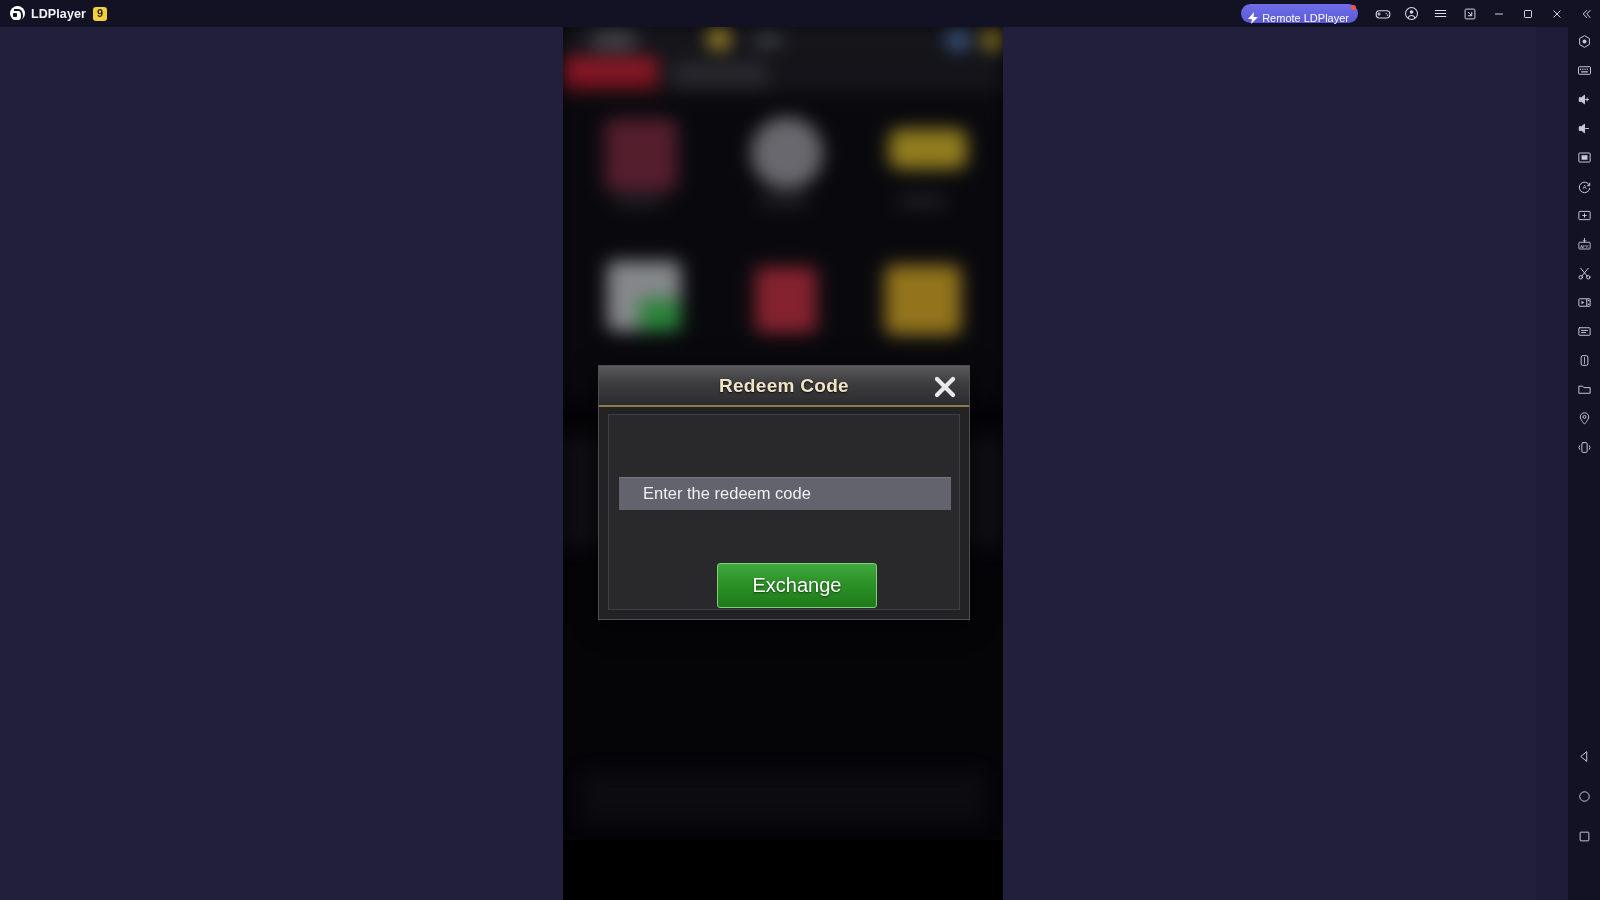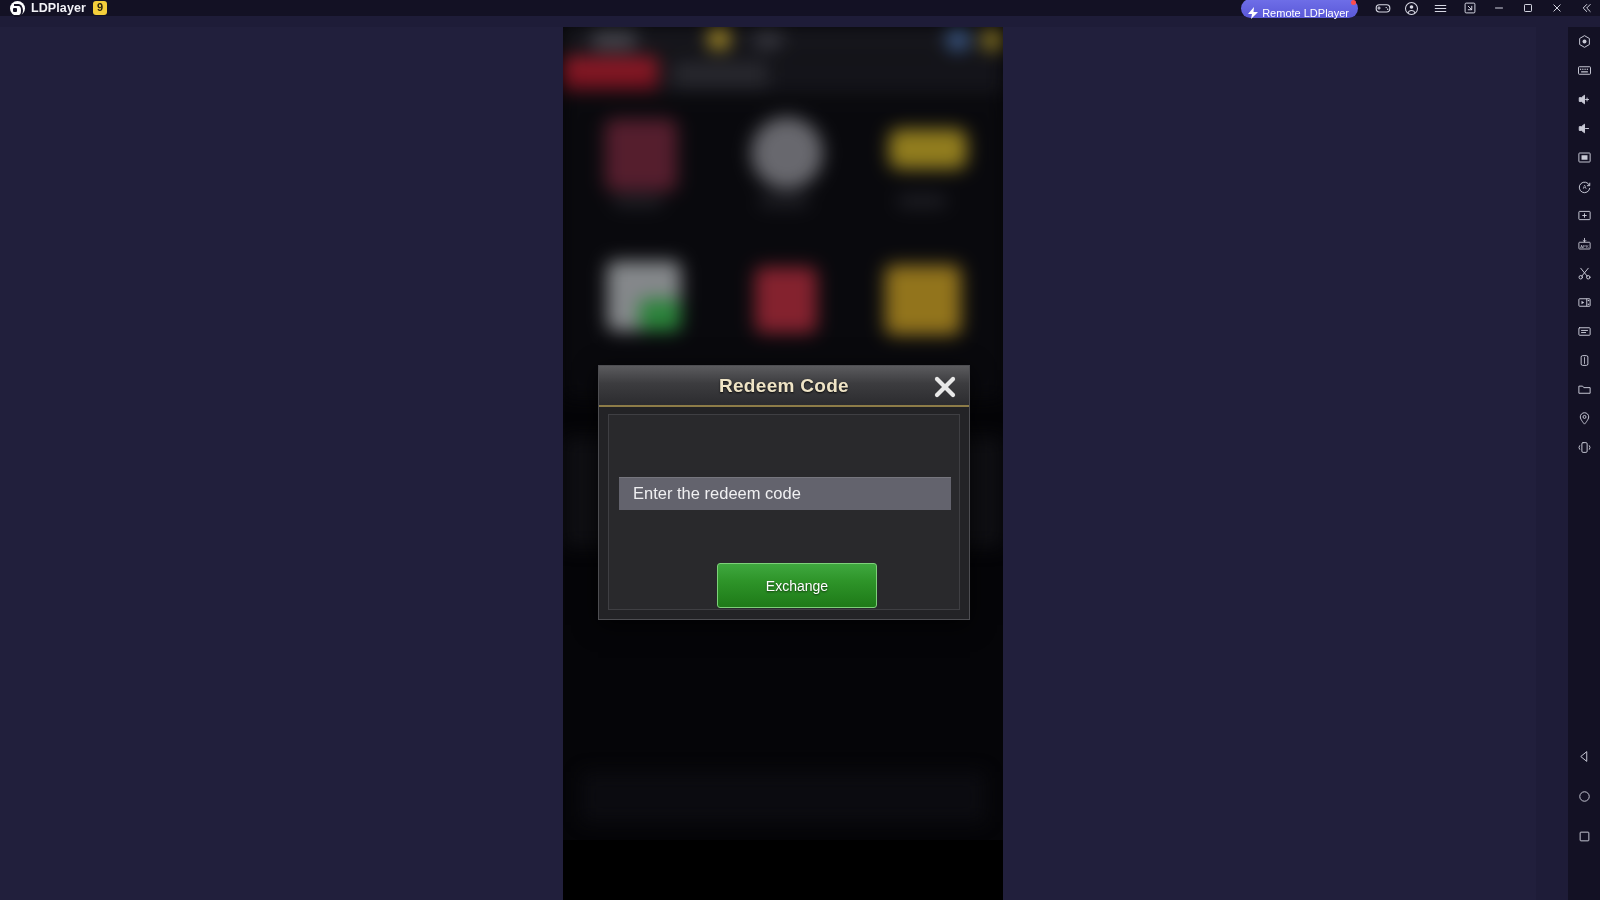--- a/index.html
+++ b/index.html
@@ -5,21 +5,21 @@
   * { margin:0; padding:0; box-sizing:border-box; }
   html,body { width:1600px; height:900px; overflow:hidden; }
   body {
     background:#1e1c38;
     font-family:"Liberation Sans", sans-serif;
     -webkit-font-smoothing:antialiased;
   }
 
   
   #titlebar {
-    position:absolute; left:0; top:0; width:1600px; height:16px;
+    position:absolute; left:0; top:0; width:1600px; height:27px;
     background:#131124; display:flex; align-items:center;
     z-index:50;
   }
   #brand { display:flex; align-items:center; gap:6px; margin-left:10px; }
   .ld-logo {
     width:15px; height:15px; border-radius:50%;
     background:#ffffff; position:relative; flex:none;
   }
   .ld-logo::before{
     content:""; position:absolute; left:4px; top:3px;
@@ -132,29 +132,29 @@
     display:flex; align-items:center; justify-content:center;
   }
   #dlg-body{
     position:absolute; left:9px; top:48px; right:9px; bottom:9px;
     background:#29292c; border:1px solid #3f3f43;
   }
   #code-input{
     position:absolute; left:10px; top:62px; width:332px; height:33px;
     background:#63636d; border:none; outline:none;
     color:#f4f4f6; font-size:16.5px; font-family:"Liberation Sans",sans-serif;
-    padding:0 14px;
+    padding:0 24px;
     box-shadow:inset 0 1px 0 rgba(255,255,255,.12);
   }
   #code-input::placeholder{ color:#f0f0f2; opacity:1; }
   #exchange-btn{
     position:absolute; left:108px; top:148px; width:160px; height:45px;
     background:linear-gradient(180deg,#3fa83f 0%,#2e9429 40%,#1e7a18 100%);
     border:1px solid #7ed07a; border-radius:3px;
-    color:#ffffff; font-size:14px; font-family:"Liberation Sans",sans-serif;
+    color:#ffffff; font-size:20px; font-family:"Liberation Sans",sans-serif;
     text-shadow:0 1px 2px rgba(0,0,0,.6);
     cursor:pointer;
   }
 </style>
 </head>
 <body>
 
 <div id="titlebar">
   <div id="brand">
     <span class="ld-logo"></span>

